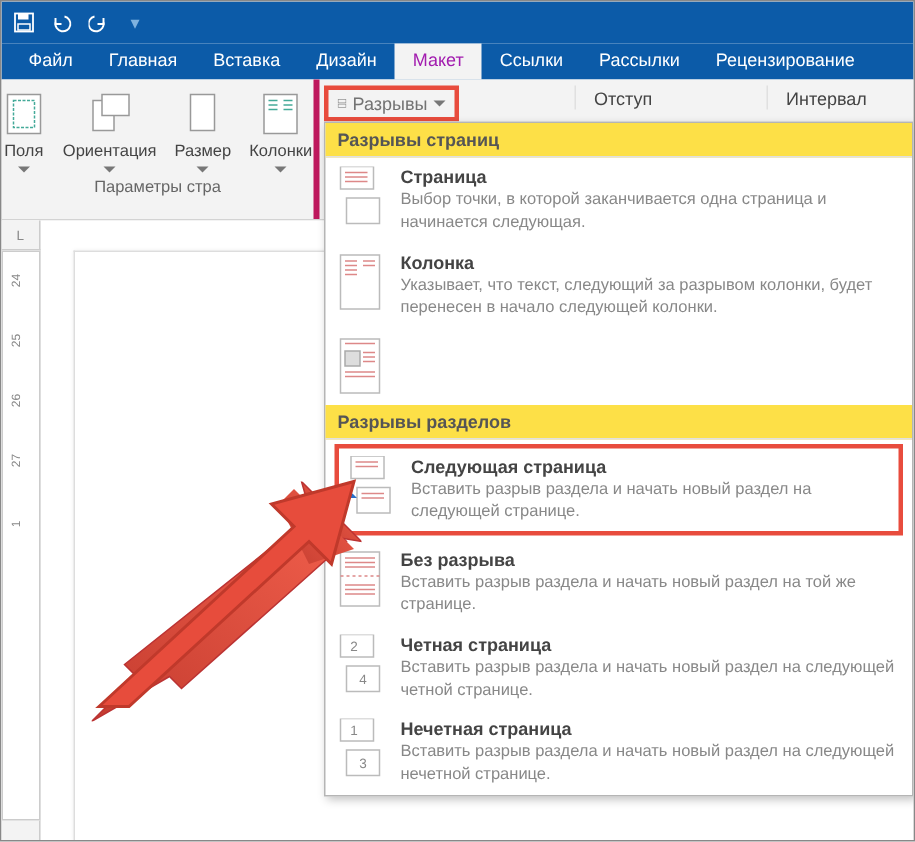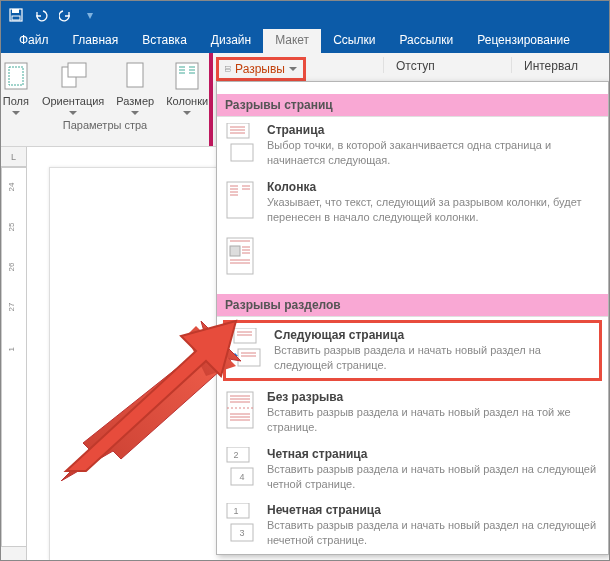--- a/index.html
+++ b/index.html
@@ -2,43 +2,43 @@
 <html><head>
 <meta charset="utf-8">
 <style>
   * { box-sizing: border-box; margin: 0; padding: 0; font-family: "Segoe UI", Tahoma, sans-serif; }
   body { width: 610px; height: 561px; background: #fff; position: relative; overflow: hidden; border: 1px solid #888; }
   .qat { height: 28px; background: #0c5ba8; display: flex; align-items: center; padding: 0 8px; gap: 10px; }
   .qat svg { display: block; }
   .qat-sep { color: #7fb2df; margin: 0 4px; font-size: 12px; }
   .ribbon-tabs { height: 24px; background: #0c5ba8; display: flex; padding-left: 6px; }
   .tab { color: #fff; font-size: 12px; padding: 4px 12px 5px; cursor: pointer; }
-  .tab.active { background: #f3f3f3; color: #737373; }
+  .tab.active { background: #f3f3f3; color: #a21caf; }
   .ribbon { background: #f3f3f3; border-bottom: 1px solid #d3d3d3; height: 94px; display: flex; position: relative; }
   .ribbon-group { display: flex; flex-direction: column; align-items: center; padding: 4px 0 0 0; border-right: 4px solid #be185d; }
   .ribbon-items { display: flex; padding: 2px 4px 0; }
   .ribbon-btn { display: flex; flex-direction: column; align-items: center; padding: 2px 6px; font-size: 11px; color: #444; gap: 4px; }
   .ribbon-btn svg { display: block; }
   .caret-down { width: 0; height: 0; border-left: 4px solid transparent; border-right: 4px solid transparent; border-top: 4px solid #777; }
   .group-label { font-size: 11px; color: #666; padding: 2px 0 3px; }
   .small-row { display: flex; align-items: center; padding: 3px 12px; font-size: 12px; color: #444; gap: 6px; }
   .right-cols { display: flex; flex-direction: column; padding-top: 2px; }
   .indent-col { padding: 2px 12px 0 12px; font-size: 12px; color: #444; border-left: 1px solid #e0e0e0; }
   .doc-area { position: absolute; top: 146px; left: 0; right: 0; bottom: 0; background: #fff; }
   .ruler-corner { position: absolute; left: 0; top: 0; width: 26px; height: 20px; background: #f3f3f3; border-right: 1px solid #ccc; border-bottom: 1px solid #ccc; font-size: 9px; color: #888; display: flex; align-items: center; justify-content: center; }
   .v-ruler { position: absolute; left: 0; top: 20px; bottom: 0; width: 26px; background: #f3f3f3; border-right: 1px solid #ccc; }
   .v-ruler .segment { position: absolute; left: 0; width: 26px; background: #fff; border: 1px solid #ccc; }
   .v-ruler .tick { position: absolute; left: 10px; font-size: 8px; color: #888; transform: rotate(-90deg); transform-origin: left center; }
   .page { position: absolute; left: 48px; top: 20px; right: 0; bottom: 0; background: #fff; border-left: 1px solid #ddd; border-top: 1px solid #ddd; box-shadow: 0 0 3px rgba(0,0,0,0.1); }
 
-  .breaks-btn { position: absolute; left: 215px; top: 56px; width: 90px; height: 24px; border: 3px solid #e84c3d; background: #f3f3f3; display: flex; align-items: center; padding: 0 6px; font-size: 12px; color: #c2410c; gap: 4px; }
+  .breaks-btn { position: absolute; left: 215px; top: 56px; width: 90px; height: 24px; border: 3px solid #e84c3d; background: #f3f3f3; display: flex; align-items: center; padding: 0 6px; font-size: 12px; color: #737373; gap: 4px; }
   .breaks-btn .caret-down { margin-left: auto; }
 
   .dropdown { position: absolute; left: 215px; top: 80px; width: 393px; background: #fff; border: 1px solid #b5b5b5; box-shadow: 2px 2px 6px rgba(0,0,0,0.25); z-index: 10; }
-  .dd-header { background: #f9a8d4; font-size: 12px; font-weight: bold; color: #555; padding: 4px 8px; border-bottom: 1px solid #e0e0e0; margin-top: 12px; }
+  .dd-header { background: #fde047; font-size: 12px; font-weight: bold; color: #555; padding: 4px 8px; border-bottom: 1px solid #e0e0e0; }
   .dd-item { display: flex; padding: 6px 10px 6px 6px; gap: 10px; }
   .dd-icon { flex: 0 0 34px; height: 40px; display: flex; align-items: flex-start; justify-content: center; }
   .dd-text { flex: 1; }
   .dd-title { font-size: 12px; font-weight: bold; color: #444; }
   .dd-desc { font-size: 11px; color: #888; line-height: 1.35; margin-top: 1px; }
   .dd-item.highlighted { border: 3px solid #e84c3d; margin: 3px 6px; padding: 5px 8px 5px 4px; }
 
   .arrow-container { position: absolute; left: 60px; top: 320px; z-index: 20; pointer-events: none; }
 </style>
 </head>

